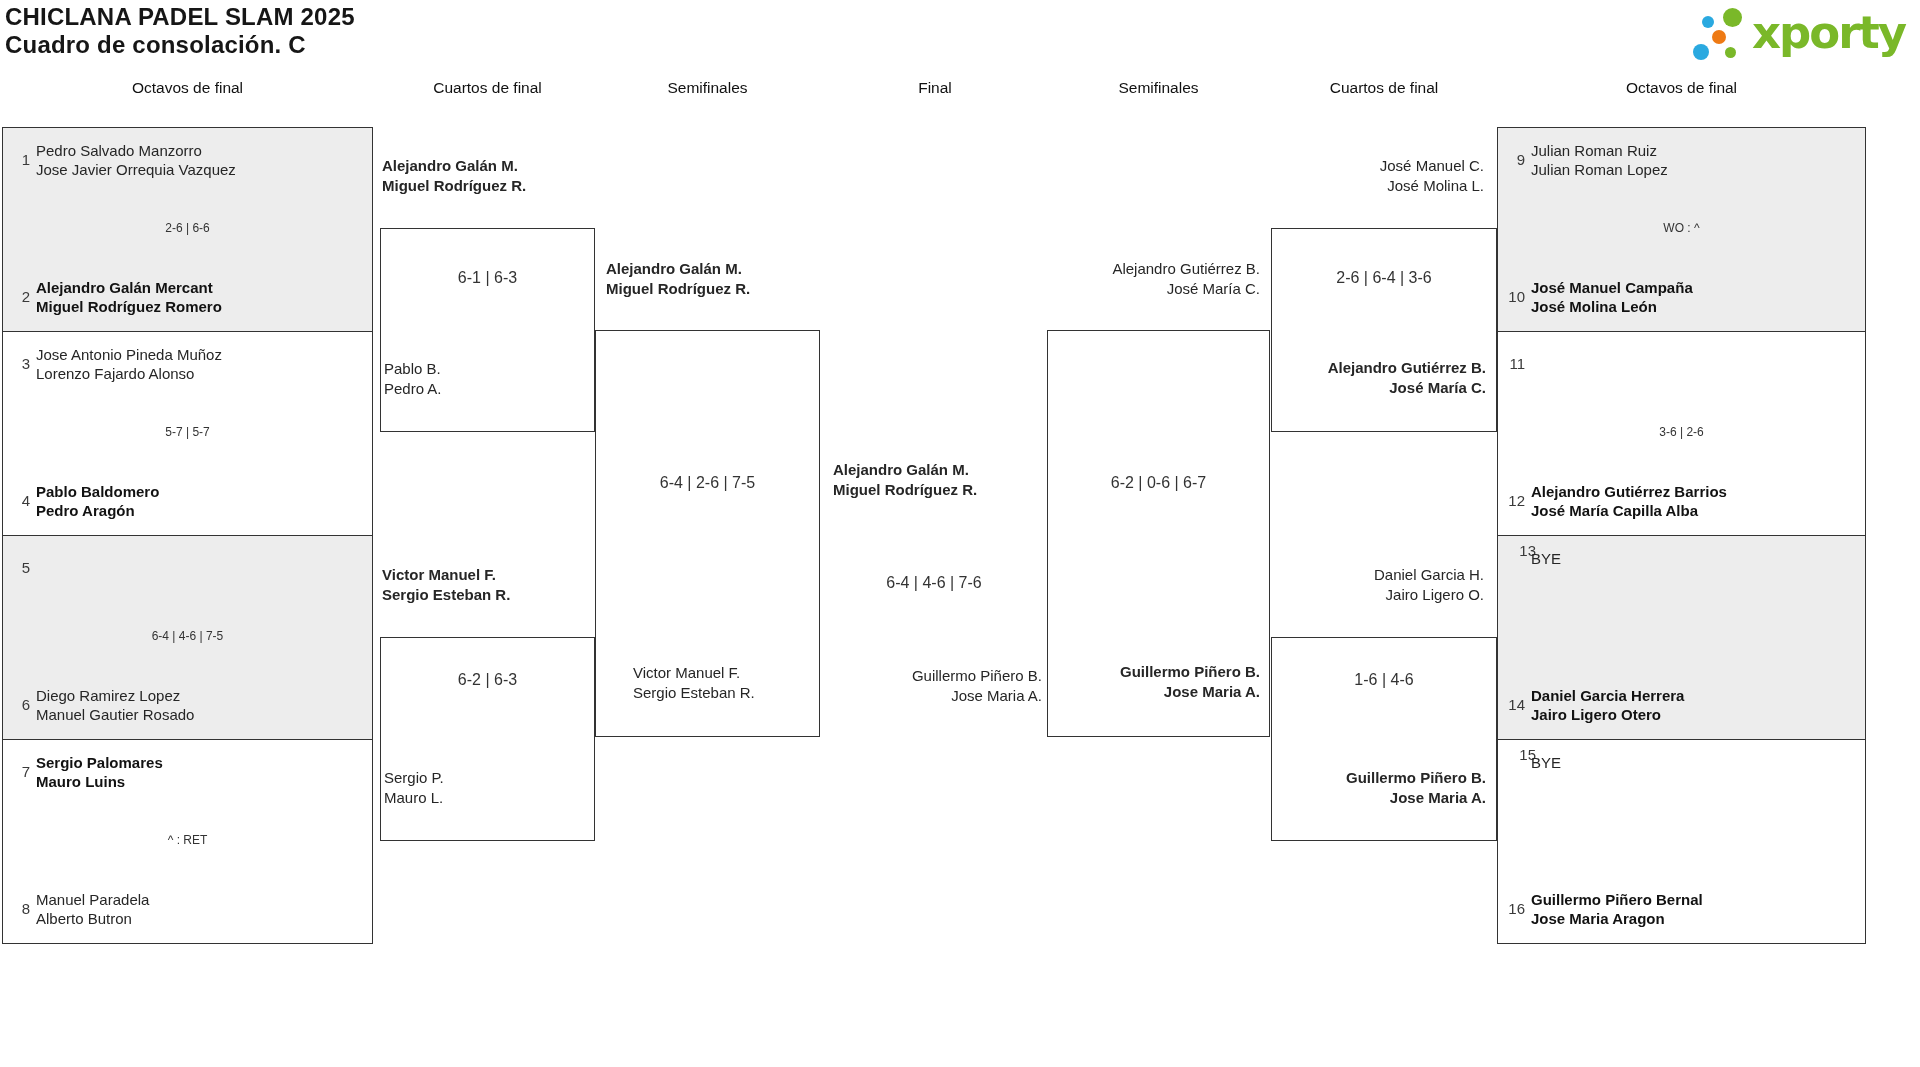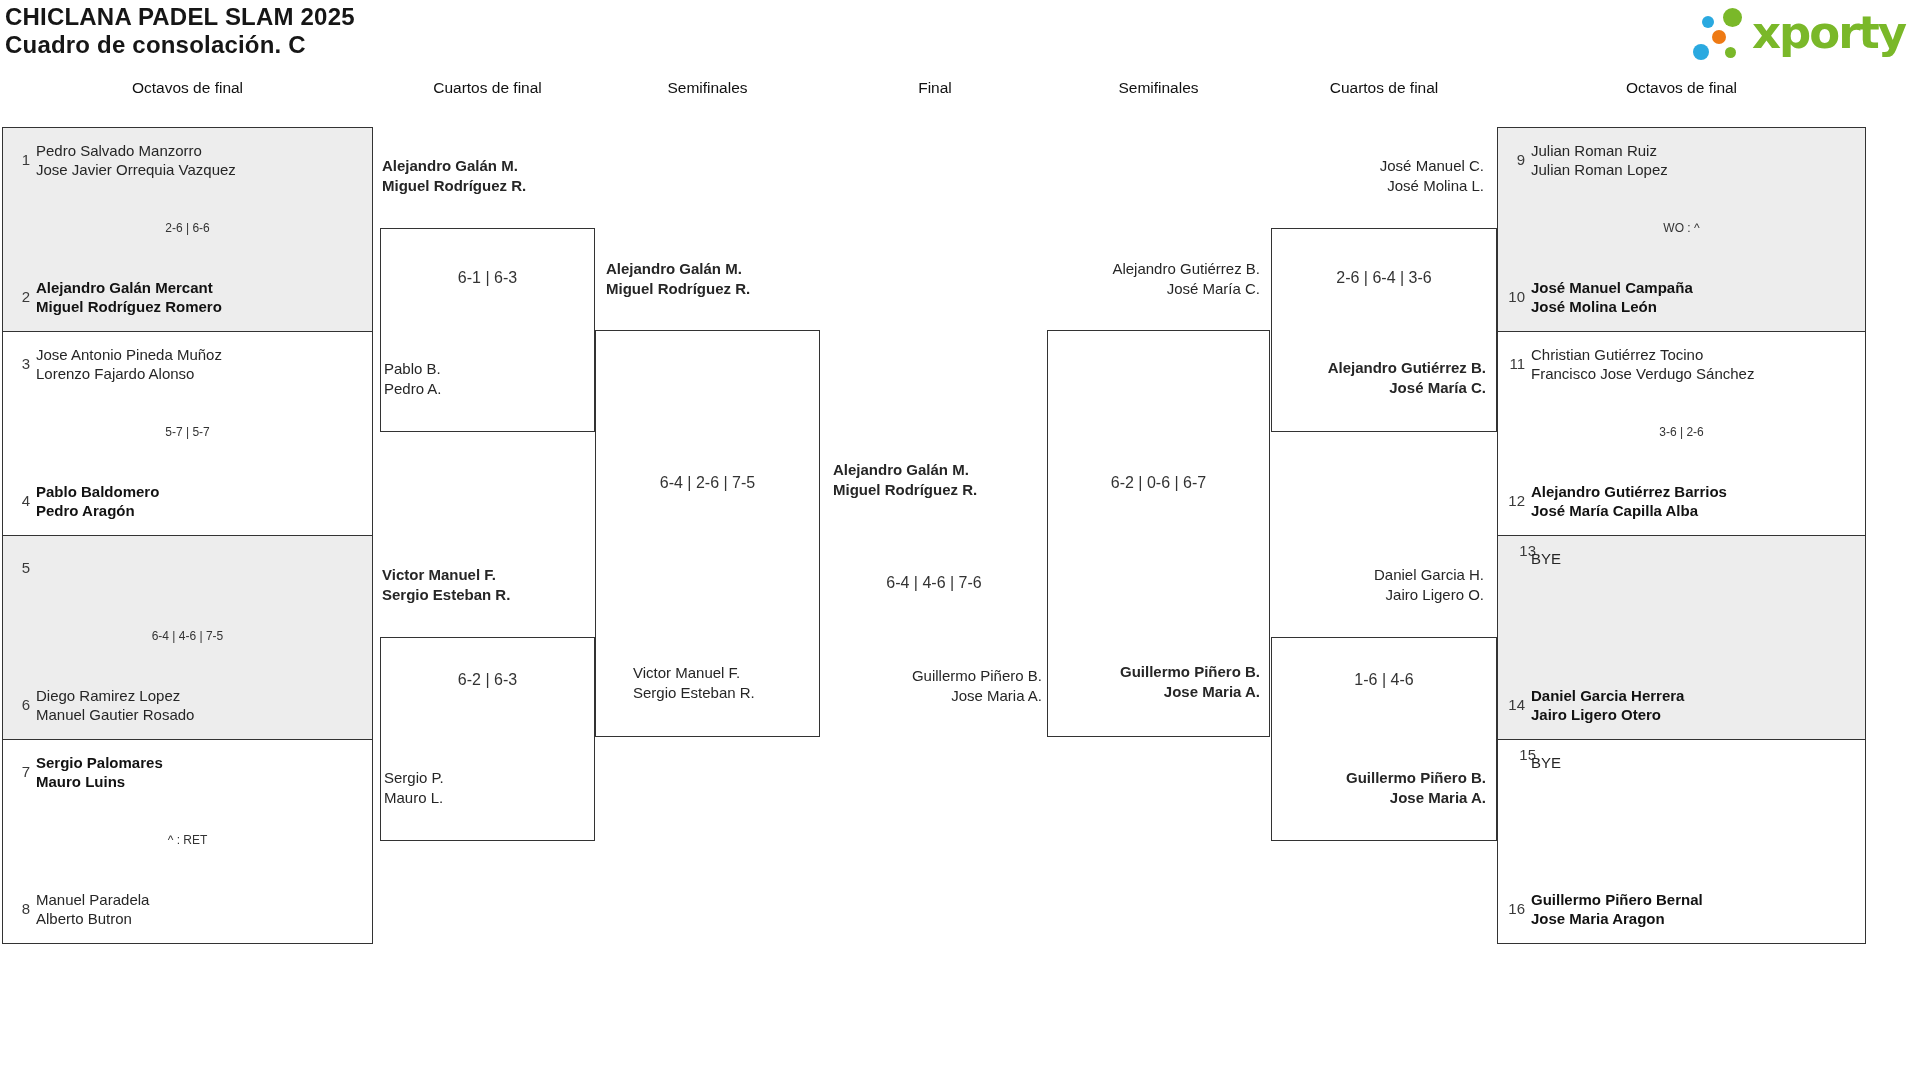--- a/index.html
+++ b/index.html
@@ -124,24 +124,20 @@
   <div class="msc">WO : ^</div>
   <div class="seed sb">10</div>
   <div class="tb t2 bold">
     <span class="ln">José Manuel Campaña</span>
     <span class="ln">José Molina León</span>
   </div>
 </div>
 
 <div class="mbox rt" style="left:1497px;top:331px;">
   <div class="seed sp">11</div>
-  <div class="tb t1">
-    <span class="ln">Christian Gutiérrez Tocino</span>
-    <span class="ln">Francisco Jose Verdugo Sánchez</span>
-  </div>
   <div class="msc">3-6 | 2-6</div>
   <div class="seed sb">12</div>
   <div class="tb t2 bold">
     <span class="ln">Alejandro Gutiérrez Barrios</span>
     <span class="ln">José María Capilla Alba</span>
   </div>
 </div>
 
 <div class="mbox rt gray" style="left:1497px;top:535px;">
   <div class="seed single">13</div>

